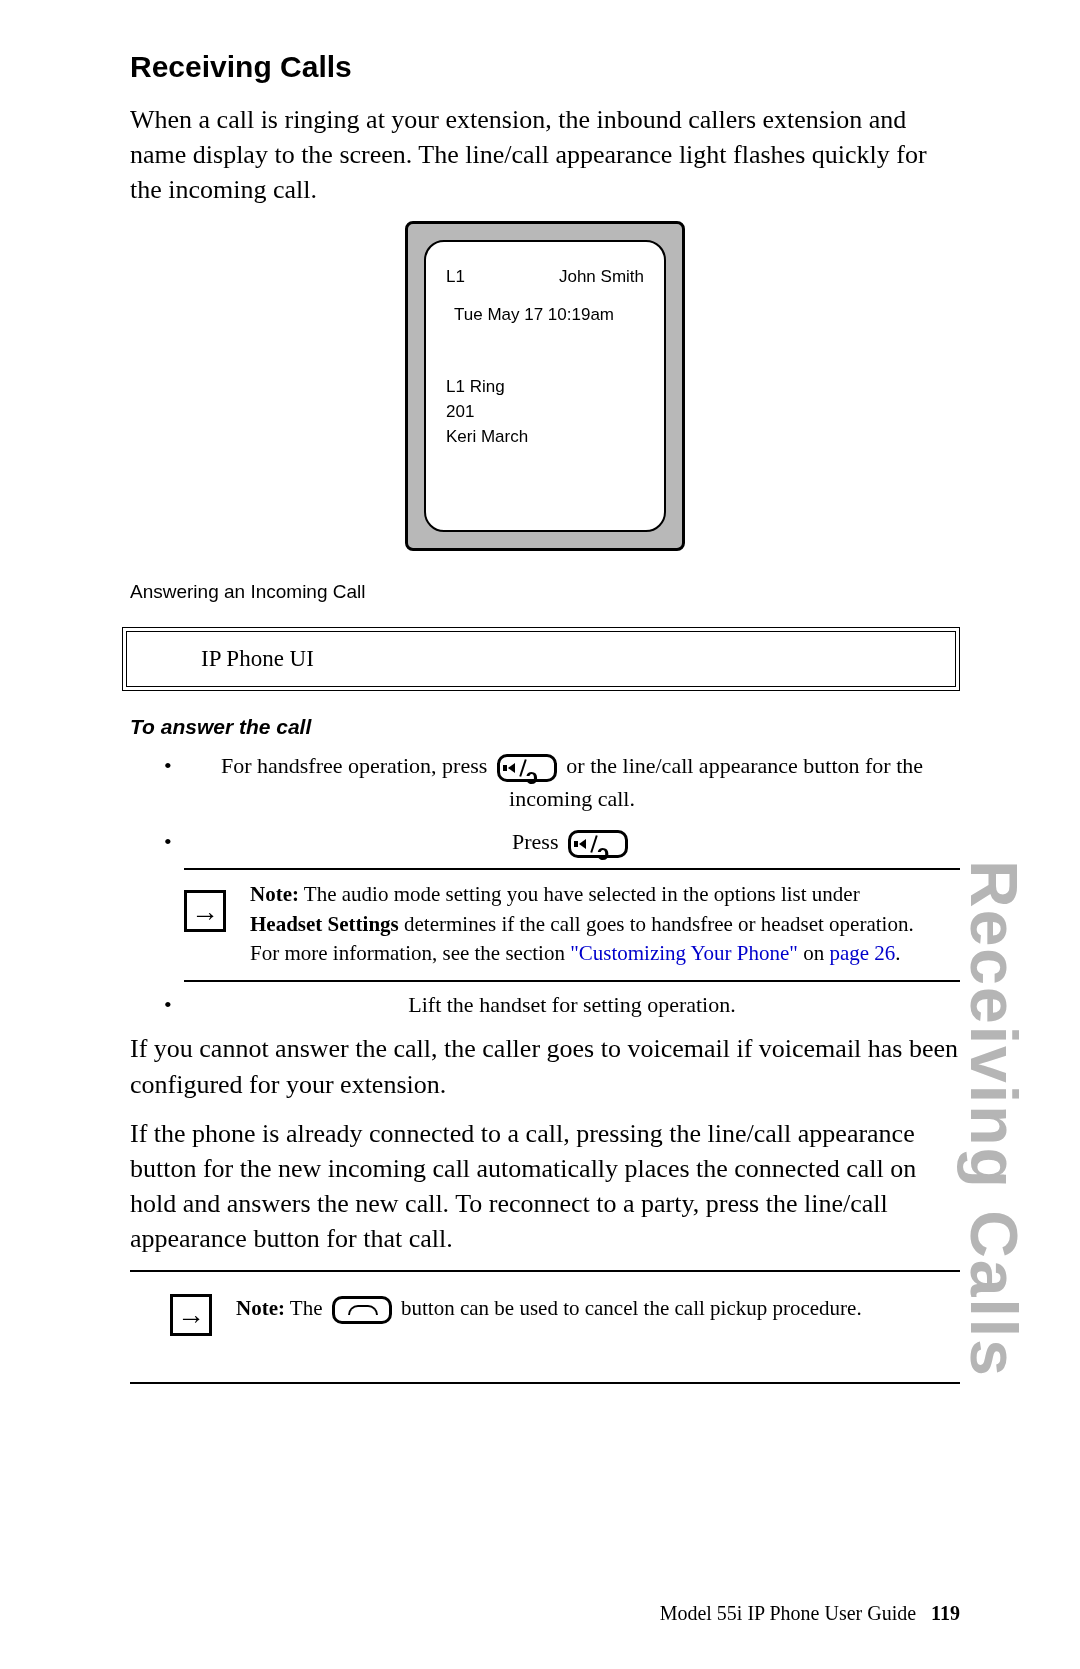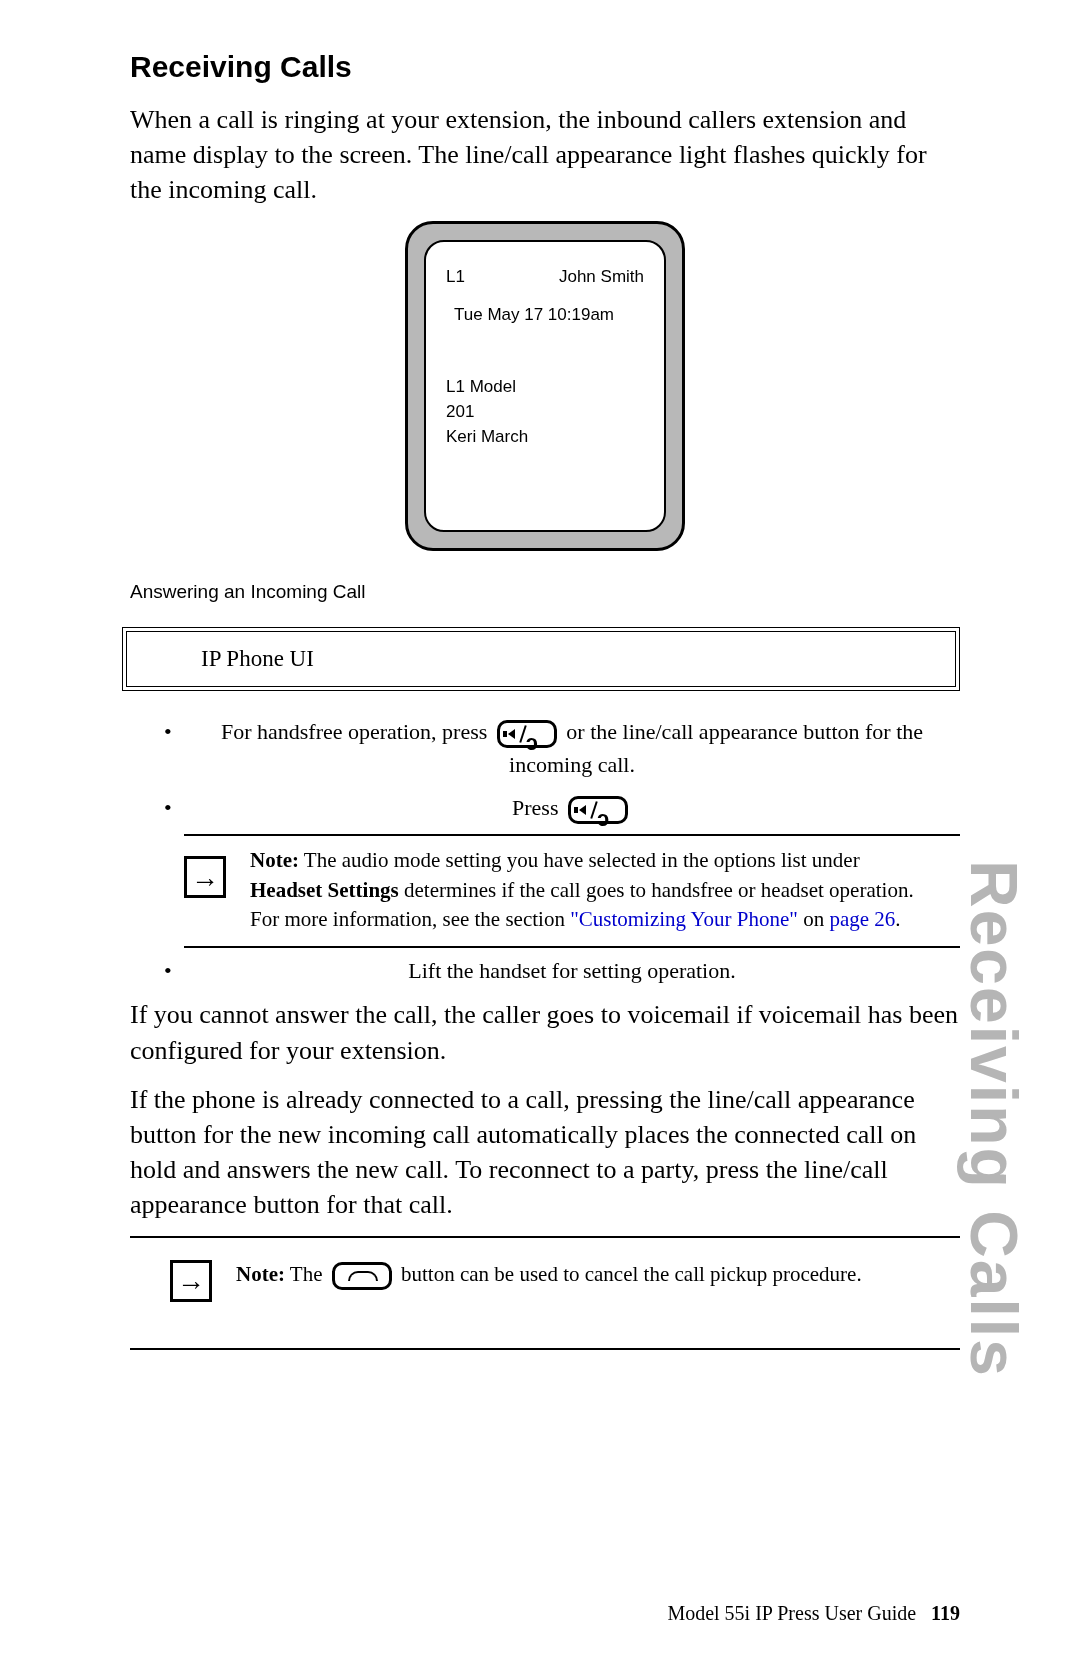--- a/index.html
+++ b/index.html
@@ -30,21 +30,21 @@
   .phone-wrap {
     display: flex;
     justify-content: center;
     margin: 10px 0 30px 0;
   }
   .phone-shell {
     width: 280px;
     height: 330px;
     background: #b8b8b8;
     border: 3px solid #000;
-    border-radius: 28px;
+    border-radius: 8px;
     padding: 16px;
   }
   .phone-screen {
     width: 100%;
     height: 100%;
     background: #fff;
     border: 2.5px solid #000;
     border-radius: 20px;
     padding: 22px 20px 10px 20px;
     font-family: Arial, sans-serif;
@@ -208,34 +208,35 @@
 
   <div class="phone-wrap">
     <div class="phone-shell">
       <div class="phone-screen">
         <div class="screen-row1">
           <span>L1</span>
           <span>John Smith</span>
         </div>
         <div class="screen-row2">Tue May 17 10:19am</div>
         <div class="screen-block">
-          <div>L1 Model</div>
+          <div>L1 Ring</div>
           <div>201</div>
           <div>Keri March</div>
         </div>
       </div>
     </div>
   </div>
 
   <div class="h2">Answering an Incoming Call</div>
 
   <div class="ui-box-outer">
     <div class="ui-box-inner">IP Phone UI</div>
   </div>
 
+  <div class="h3-italic">To answer the call</div>
 
   <ul class="bullets">
     <li>
       <span>For handsfree operation, press</span>
       <span class="icon-btn speaker"><span class="slash"></span><span class="curve">ɔ</span></span>
       <span>or the line/call appearance button for the incoming call.</span>
     </li>
     <li>
       <span>Press</span>
       <span class="icon-btn speaker"><span class="slash"></span><span class="curve">ɔ</span></span>
@@ -267,15 +268,15 @@
       <span> button can be used to cancel the call pickup procedure.</span>
     </div>
   </div>
   <hr class="rule-full" style="margin-top:40px;">
 
 </div>
 
 <div class="section-tab">Receiving Calls</div>
 
 <div class="footer">
-  <span>Model 55i IP Press User Guide</span>
+  <span>Model 55i IP Phone User Guide</span>
   <span class="pagenum">119</span>
 </div>
 
 </body></html>

